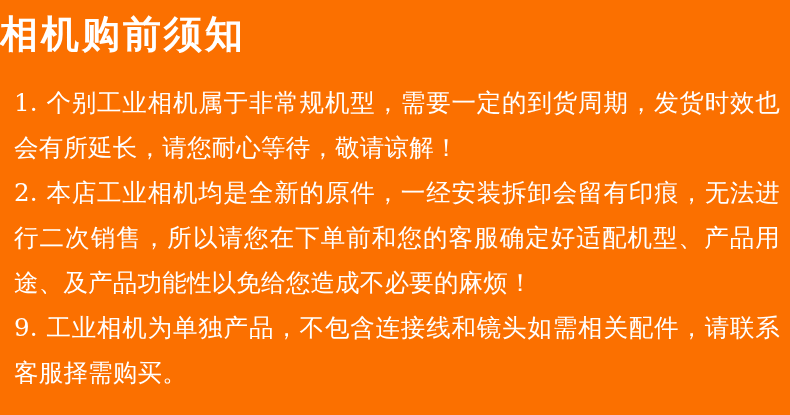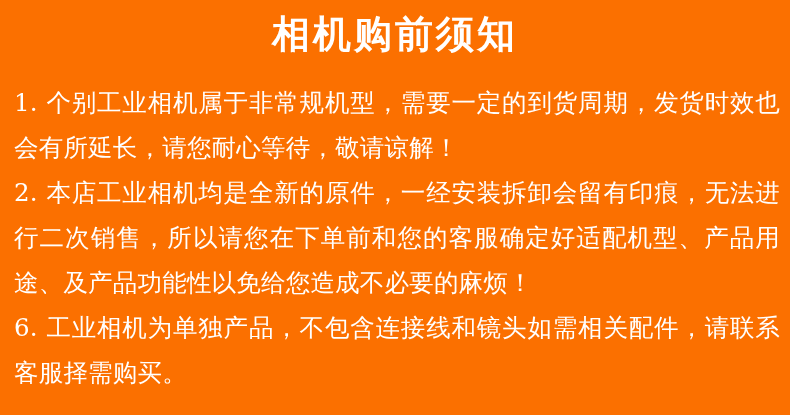--- a/index.html
+++ b/index.html
@@ -18,21 +18,21 @@
     width: 790px;
     height: 415px;
     background: #fb7000;
     box-sizing: border-box;
   }
   .notice-title {
     position: absolute;
     top: 8px;
     left: 0;
     width: 790px;
-    text-align: center;
+    text-align: left;
     color: #ffffff;
     font-size: 38px;
     line-height: 52px;
     font-weight: bold;
     letter-spacing: 3px;
     white-space: nowrap;
     font-family: "DejaVu Serif", "Liberation Serif", serif;
   }
   .notice-body {
     position: absolute;
@@ -54,16 +54,16 @@
 </head>
 <body>
 
 <div class="notice-banner">
 
   <div class="notice-title">相机购前须知</div>
 
   <div class="notice-body">
     <p class="notice-item">1. 个别工业相机属于非常规机型，需要一定的到货周期，发货时效也会有所延长，请您耐心等待，敬请谅解！</p>
     <p class="notice-item">2. 本店工业相机均是全新的原件，一经安装拆卸会留有印痕，无法进行二次销售，所以请您在下单前和您的客服确定好适配机型、产品用途、及产品功能性以免给您造成不必要的麻烦！</p>
-    <p class="notice-item">6. 工业相机为单独产品，不包含连接线和镜头如需相关配件，请联系客服择需购买。</p>
+    <p class="notice-item">9. 工业相机为单独产品，不包含连接线和镜头如需相关配件，请联系客服择需购买。</p>
   </div>
 
 </div>
 
 </body></html>

